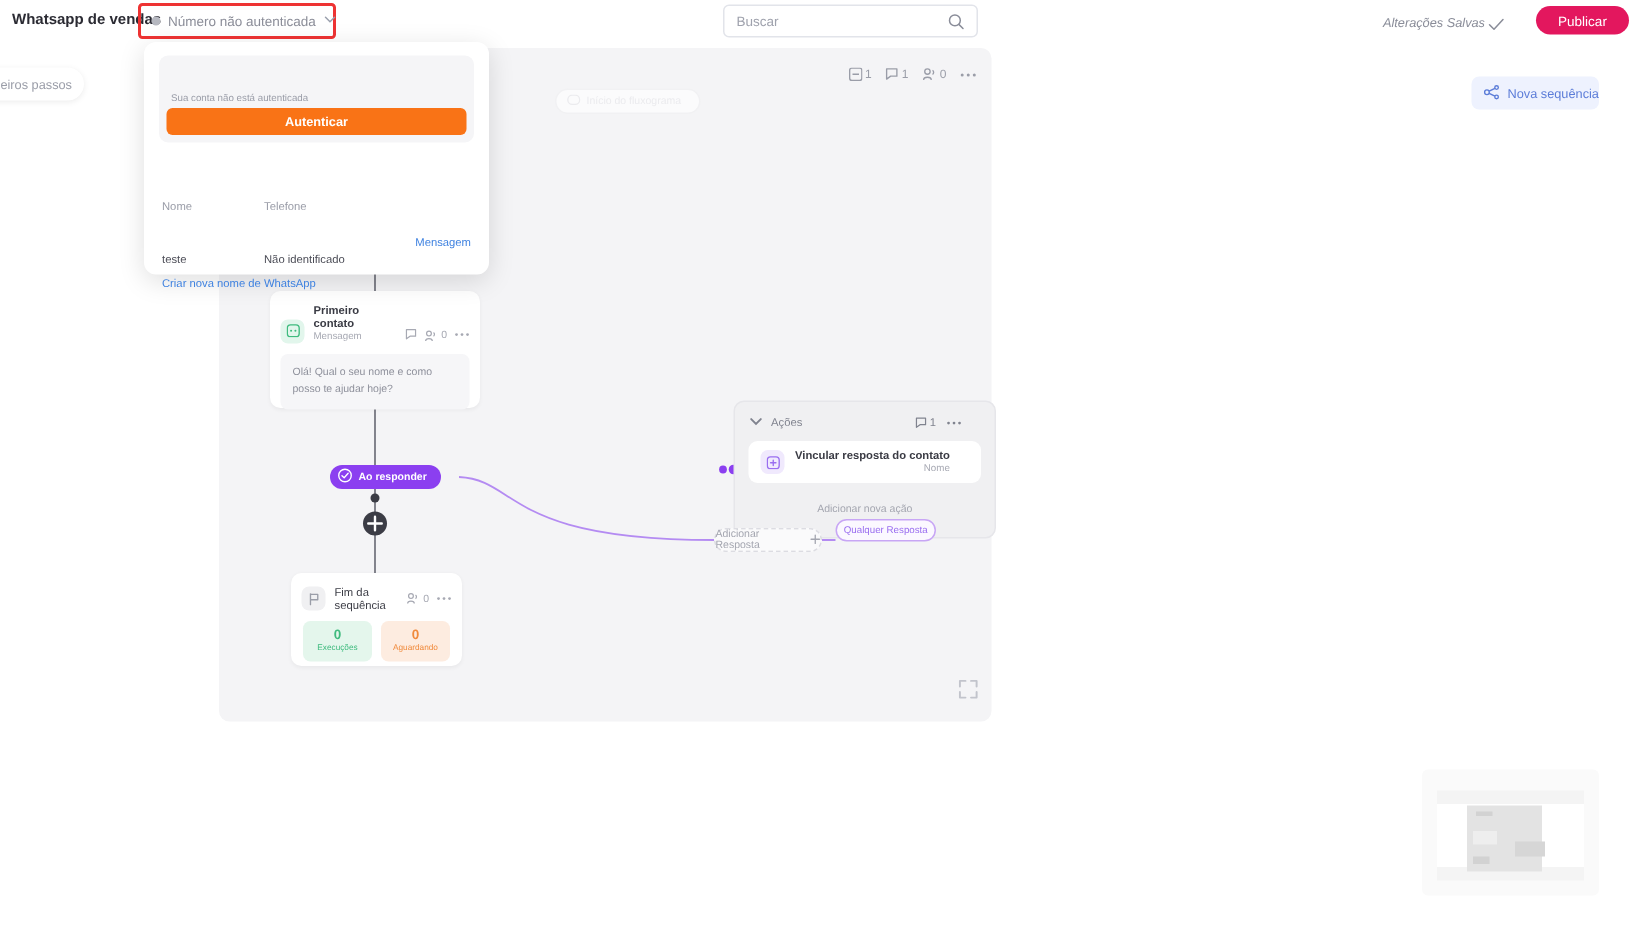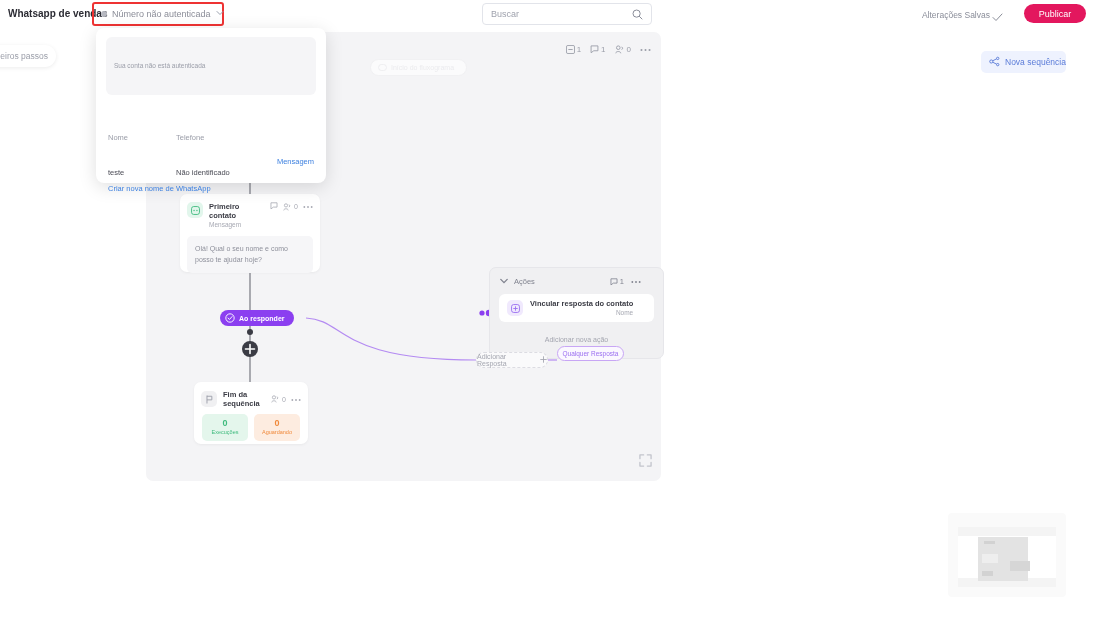--- a/index.html
+++ b/index.html
@@ -38,21 +38,21 @@
     display:flex; align-items:center; padding:0 8px;
   }
   .search-box input {
     border:none; outline:none; font-size:9px; color:#6f727e;
     font-family:"Liberation Sans", sans-serif; width:140px; background:transparent;
   }
   .search-box input::placeholder { color:#9fa2ad; }
   .search-ico { margin-left:auto; color:#8a8d99; display:flex; }
 
   .saved-txt {
-    position:absolute; right:110px; top:10px; font-size:8.5px; color:#8a8d99; white-space:nowrap;
+    position:absolute; right:110px; top:10px; font-size:8.5px; color:#8a8d99; white-space:nowrap;font-style:italic;
   }
   .check-ico { position:absolute; right:97px; top:8px; color:#8a8d99; }
   .btn-publish {
     position:absolute; right:14px; top:4px; width:62px; height:19px;
     background:#e3175e; border-radius:10px; color:#fff; font-size:9px;
     display:flex; align-items:center; justify-content:center; cursor:pointer;
     border:none; font-family:"Liberation Sans", sans-serif;
   }
 
   
@@ -85,21 +85,21 @@
     background:#fbfbfc; border:1px solid #f1f1f3; border-radius:9px;
     display:flex; align-items:center; gap:4px; padding-left:7px;
     font-size:7px; color:#ebebee;
   }
 
   
   .node-msg {
     position:absolute; left:34px; top:162px; width:140px; height:78px;
     background:#fff; border-radius:7px; box-shadow:0 1px 3px rgba(0,0,0,.05);
   }
-  .nm-hdr { display:flex; align-items:flex-start; padding:8px 7px 0 7px; gap:6px; }
+  .nm-hdr { display:flex; align-items:flex-end; padding:8px 7px 0 7px; gap:6px; }
   .ico-sq {
     width:16px; height:16px; border-radius:5px; display:flex;
     align-items:center; justify-content:center; flex:0 0 auto;
   }
   .ico-green { background:#e2f6ec; color:#3fbb7e; }
   .ico-purple-lt { background:#f0e9fd; color:#9a6ef0; }
   .ico-grey { background:#f0f0f2; color:#9a9da8; }
   .nm-ttl { font-size:7.5px; font-weight:bold; color:#3a3b44; line-height:1.25; }
   .nm-sub { font-size:6.5px; color:#a7a9b3; line-height:1.25; }
   .nm-right { margin-left:auto; display:flex; align-items:center; gap:5px; font-size:7px; color:#a7a9b3; }
@@ -138,21 +138,21 @@
   }
   .na-t1 { font-size:7.5px; font-weight:bold; color:#3a3b44; line-height:1.3; }
   .na-t2 { font-size:6.5px; color:#a7a9b3; line-height:1.3; }
   .na-add { text-align:center; margin-top:14px; font-size:7px; color:#a4a6b0; }
 
   .node-end {
     position:absolute; left:48px; top:350px; width:114px; height:62px;
     background:#fff; border-radius:7px; box-shadow:0 1px 3px rgba(0,0,0,.05);
   }
   .ne-hdr { display:flex; align-items:center; padding:8px 7px 0 7px; gap:6px; }
-  .ne-ttl { font-size:7.5px; font-weight:bold; color:#3a3b44; }
+  .ne-ttl { font-size:7.5px; font-weight:normal; color:#3a3b44; }
   .ne-stats { display:flex; gap:6px; padding:6px 8px 0 8px; }
   .stat { flex:1; border-radius:5px; text-align:center; padding:4px 0 5px 0; }
   .st-green { background:#e4f6ec; }
   .st-orange { background:#fdece0; }
   .st-num { font-size:9px; font-weight:bold; line-height:1.2; }
   .st-lbl { font-size:5.5px; line-height:1.4; }
   .c-green { color:#3fbb7e; } .c-orange { color:#f08a3c; }
 
   
   .conn { position:absolute; left:0; top:0; width:515px; height:449px; pointer-events:none; }
@@ -460,20 +460,21 @@
     <span class="expand-ico">
       <svg width="13" height="13" viewBox="0 0 14 14">
         <path d="M1 5 V1 H5 M9 1 H13 V5 M13 9 V13 H9 M5 13 H1 V9" stroke="#c2c4cc" stroke-width="1.4" fill="none" stroke-linecap="round" stroke-linejoin="round"></path>
       </svg>
     </span>
   </div>
 
   <div class="dd">
     <div class="dd-card">
       <div class="dd-warn">Sua conta não está autenticada</div>
+      <button class="btn-auth">Autenticar</button>
     </div>
 
     <div class="dd-th" style="left:12px;">Nome</div>
     <div class="dd-th" style="left:80px;">Telefone</div>
 
     <div class="dd-td" style="left:12px;">teste</div>
     <div class="dd-td" style="left:80px;">Não identificado</div>
     <div class="dd-link-vinc">Mensagem</div>
 
     <div class="dd-link-new">Criar nova nome de WhatsApp</div>

